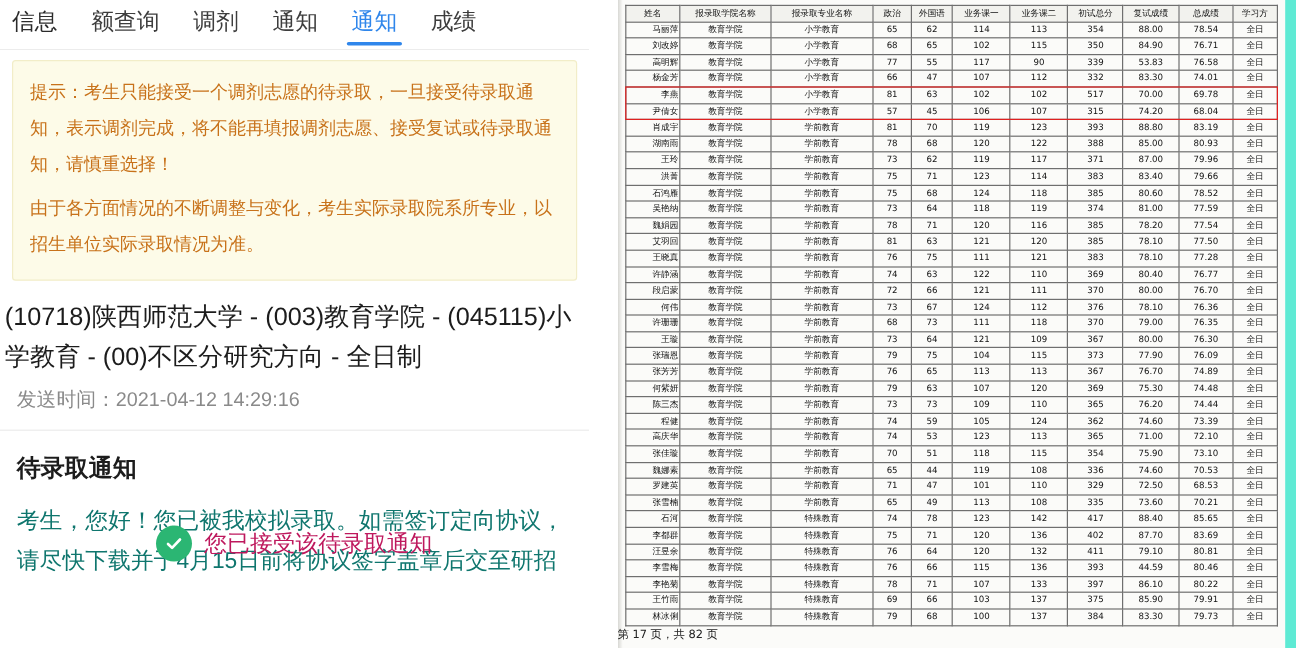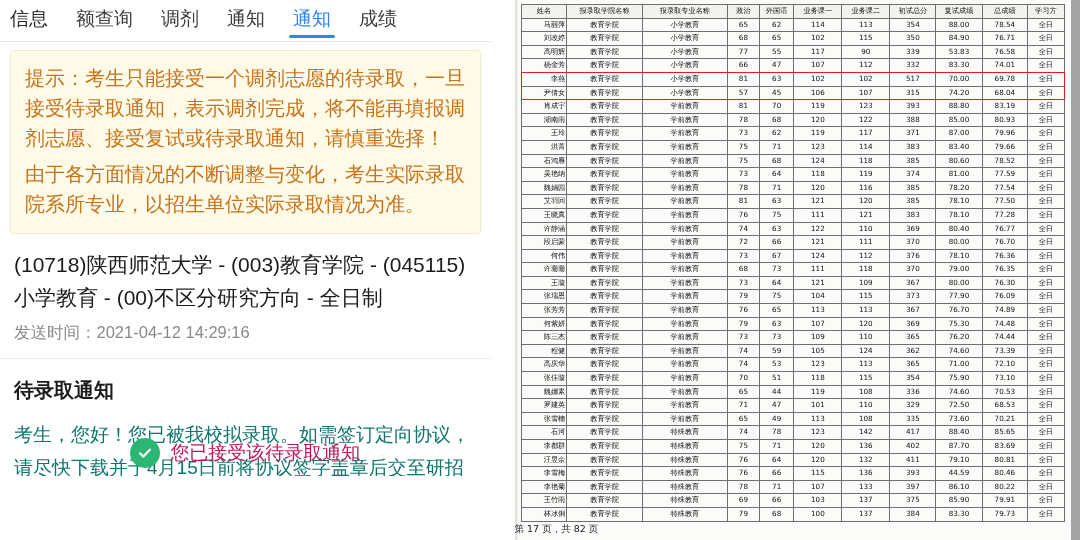--- a/index.html
+++ b/index.html
@@ -43,28 +43,28 @@
     left:10px;right:10px;bottom:-4px;
     height:3px;background:#2f86eb;border-radius:2px;
   }
   .notice{
     margin:8px 10px 0 10px;
     background:#fdfbe8;
     border:1px solid #f2edc8;
     border-radius:3px;
     padding:12px 14px 14px 14px;
     color:#c8721a;
-    font-size:20px;
+    font-size:15px;
     line-height:30px;
   }
   .notice p{margin:0;}
   .notice p+p{margin-top:6px;}
 
   .program{
-    margin:14px 14px 0 14px;
+    margin:14px 14px 0 4px;
     font-size:21px;
     line-height:33px;
     color:#1c1c1c;
   }
   .sendtime{
     margin:8px 14px 0 14px;
     font-size:16.5px;
     color:#8a8a8a;
   }
   .sep{
@@ -101,21 +101,21 @@
   }
   .check-circle svg{display:block;}
   .accept-text{
     font-size:19px;color:#be185d;
   }
 
   
   .right{
     position:relative;
     width:604px;height:540px;
-    background:#a3a3a3;
+    background:#5eead4;
     overflow:hidden;
     margin-left:24px;
   }
   .paper{
     position:absolute;
     left:0;top:0;
     width:556px;height:540px;
     background:#fbfbf9;
   }
   .tbl{

